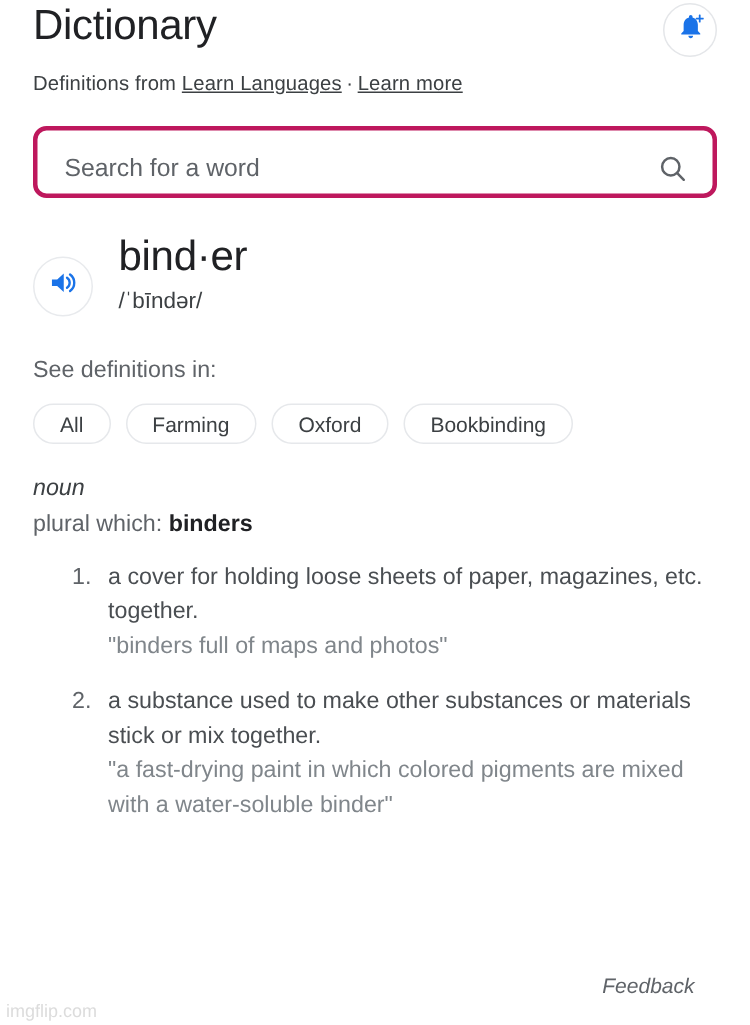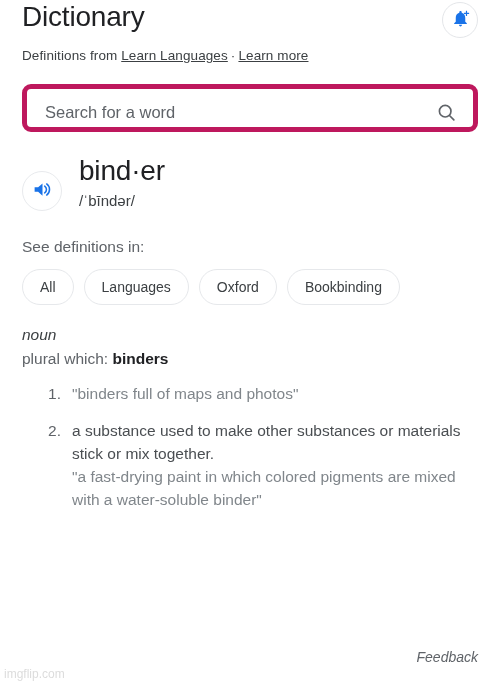--- a/index.html
+++ b/index.html
@@ -65,21 +65,21 @@
   }
   .dot-sep {
     padding: 0 3px;
     text-decoration: none;
   }
 
   
   .search-wrap {
     margin-top: 19px;
     height: 48px;
-    border: 5px solid #be185d;
+    border: 3px solid #be185d;
     border-radius: 9px;
     display: flex;
     align-items: center;
     padding: 8px 16px 0 18px;
     box-sizing: border-box;
     background: #fff;
   }
   .search-input {
     flex: 1;
     border: none;
@@ -145,21 +145,21 @@
     color: #5f6368;
   }
   .chips {
     margin-top: 12px;
     display: flex;
     gap: 10px;
   }
   .chip {
     border: 1px solid #e6e8eb;
     border-radius: 999px;
-    height: 36px;
+    height: 27px;
     padding: 0 17px;
     display: flex;
     align-items: center;
     font-size: 14px;
     color: #3c4043;
     background: #fff;
     box-sizing: border-box;
     white-space: nowrap;
   }
 
@@ -210,21 +210,21 @@
   }
   .def-example {
     font-size: 15.5px;
     line-height: 23px;
     color: #80868b;
   }
 
   
   .feedback {
     position: absolute;
-    right: 22px;
+    right: 37px;
     bottom: 18px;
     font-style: italic;
     font-size: 14px;
     color: #5f6368;
   }
   .watermark {
     position: absolute;
     left: 4px;
     bottom: 2px;
     font-size: 12px;
@@ -279,35 +279,36 @@
     </div>
   </div>
 
   <div class="see-label">See definitions in:</div>
 
   <div class="chips">
     <div class="chip">
         <span>All</span>
       </div>
     <div class="chip">
-        <span>Languages</span>
+        <span>Farming</span>
       </div>
     <div class="chip">
         <span>Oxford</span>
       </div>
     <div class="chip">
         <span>Bookbinding</span>
       </div>
   </div>
 
   <div class="pos">noun</div>
   <div class="plural"><span>plural which: </span><b>binders</b></div>
 
   <ol class="def-list">
     <li class="def-item">
+      <div class="def-text">a cover for holding loose sheets of paper, magazines, etc. together.</div>
       <div class="def-example">"binders full of maps and photos"</div>
     </li>
     <li class="def-item">
       <div class="def-text">a substance used to make other substances or materials stick or mix together.</div>
       <div class="def-example">"a fast-drying paint in which colored pigments are mixed with a water-soluble binder"</div>
     </li>
   </ol>
 
   <div class="feedback">Feedback</div>
   <div class="watermark">imgflip.com</div>

